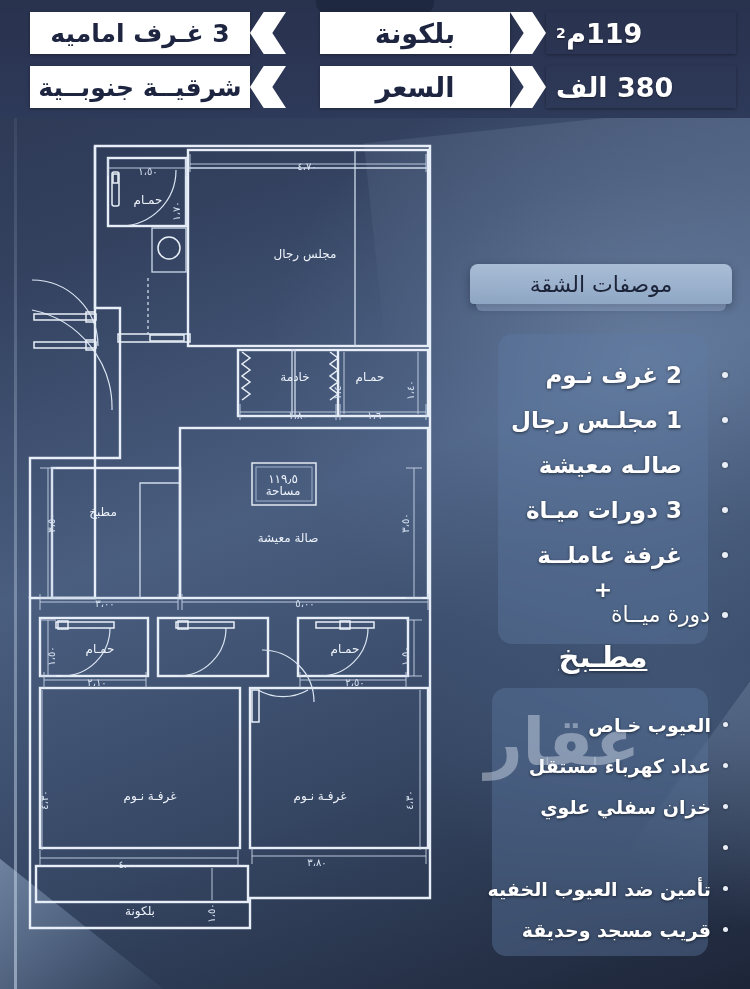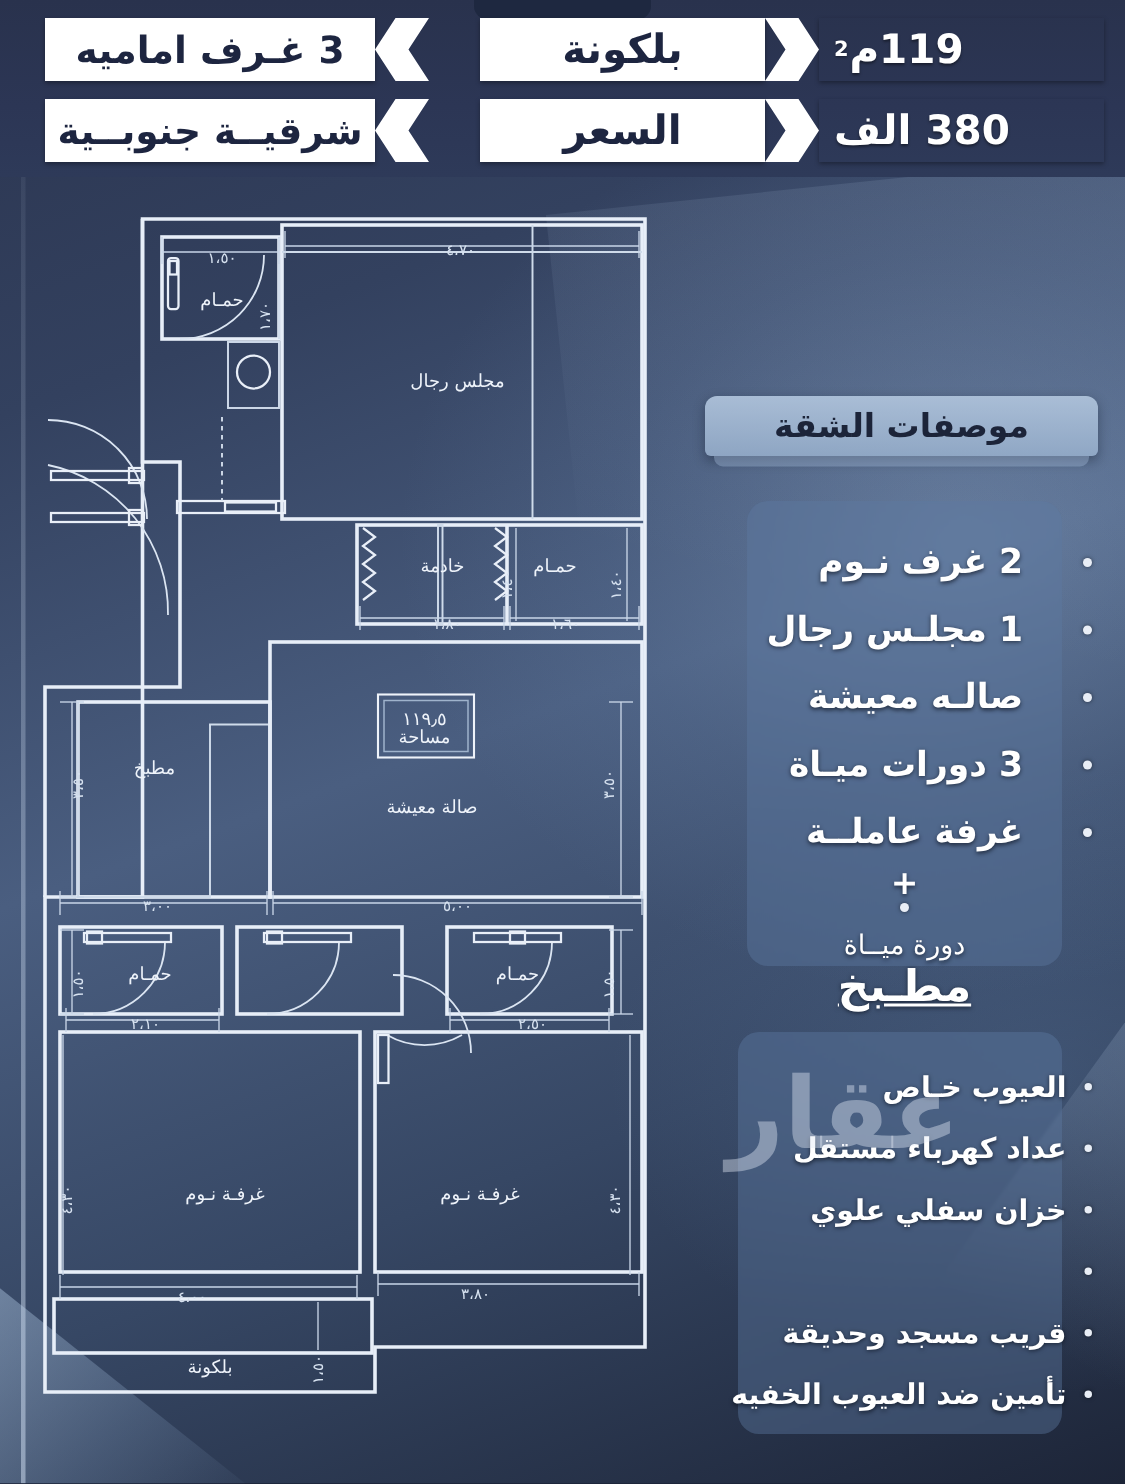--- a/index.html
+++ b/index.html
@@ -98,21 +98,21 @@
   
   .grp-left { left:30px; }
   .grp-left .plate { width:220px; justify-content:center; }
 
   
   .spec-title-bar {
     position:absolute; right:18px; top:264px; width:262px; height:40px;
     background: linear-gradient(180deg, rgba(176,196,220,0.92) 0%, rgba(150,174,203,0.88) 100%);
     border-radius:8px 8px 4px 4px;
     display:flex; align-items:center; justify-content:center;
-    color:#1c2439; font-size:22px; font-weight:bold;
+    color:#1c2439; font-size:22px; font-weight:normal;
     box-shadow: 0 3px 8px rgba(10,16,30,0.35);
   }
   .spec-title-bar::after{
     content:""; position:absolute; left:6px; right:6px; bottom:-7px; height:7px;
     background: rgba(150,174,203,0.45); border-radius:0 0 6px 6px;
   }
 
   .spec-panel {
     position:absolute;
     background: rgba(92,121,163,0.42);
@@ -229,21 +229,21 @@
       <span class="spec-text">3 دورات ميـاة</span>
     </div>
     <div class="spec-item">
       <span class="bullet"></span>
       <span class="spec-text">غرفة عاملــة</span>
     </div>
   </div>
 
   <div class="spec-solo" id="spec-plus">+</div>
 
-  <div class="spec-item" style="position:absolute; right:22px; top:602px; width:250px; font-size:18px;flex-direction:column;">
+  <div class="spec-item" style="position:absolute; right:22px; top:602px; width:250px; font-size:22px;">
     <span class="bullet"></span>
     <span class="spec-text">دورة ميــاة</span>
   </div>
 
   <div class="spec-solo" id="spec-kitchen">مطـبخ</div>
 
   <div class="spec-list" id="spec-list-extra">
     <div class="spec-item">
       <span class="bullet"></span>
       <span class="spec-text">العيوب خـاص</span>
@@ -254,25 +254,25 @@
     </div>
     <div class="spec-item">
       <span class="bullet"></span>
       <span class="spec-text">خزان سفلي علوي</span>
     </div>
     <div class="spec-item">
       <span class="bullet"></span>
     </div>
     <div class="spec-item">
       <span class="bullet"></span>
+      <span class="spec-text">تأمين ضد العيوب الخفيه</span>
+    </div>
+    <div class="spec-item">
+      <span class="bullet"></span>
       <span class="spec-text">قريب مسجد وحديقة</span>
-    </div>
-    <div class="spec-item">
-      <span class="bullet"></span>
-      <span class="spec-text">تأمين ضد العيوب الخفيه</span>
     </div>
   </div>
 
   <div id="watermark">
     <div class="wm-ar">عقار</div>
   </div>
 
   <div id="floorplan">
     <svg width="460" height="820" viewBox="0 0 460 820" xmlns="http://www.w3.org/2000/svg">
       <defs>

